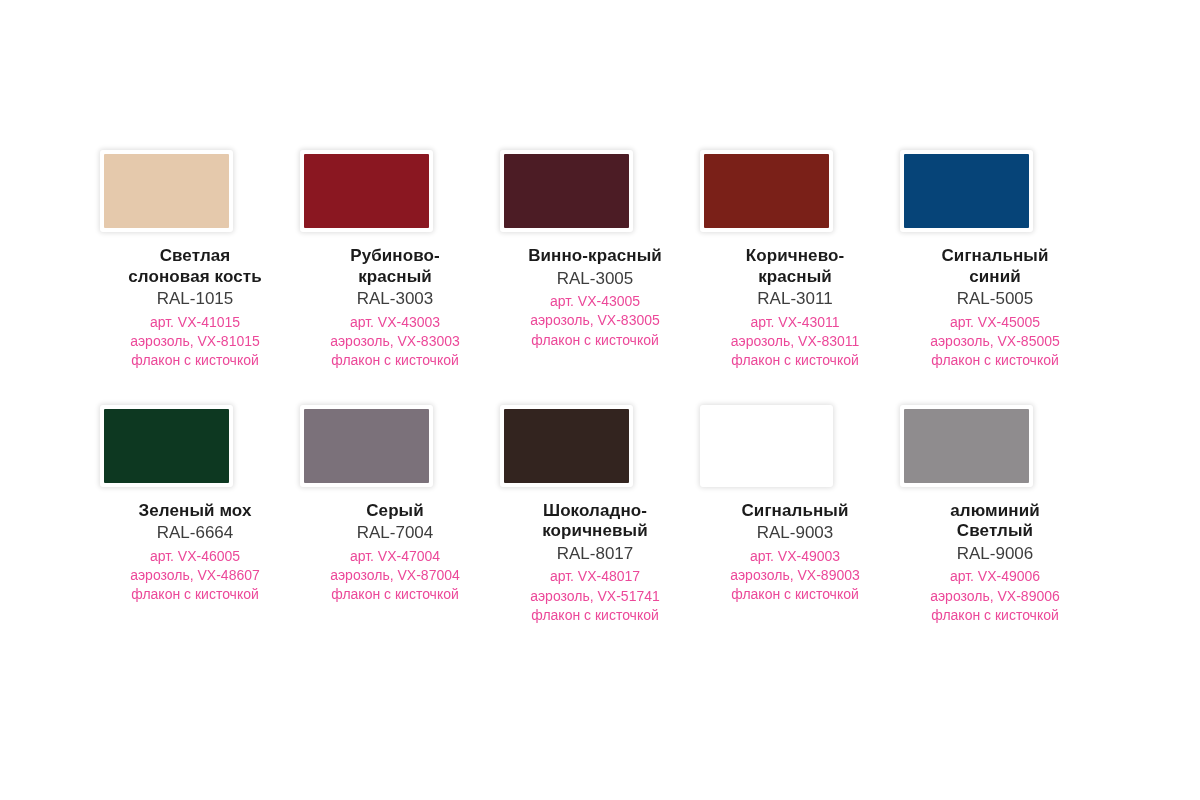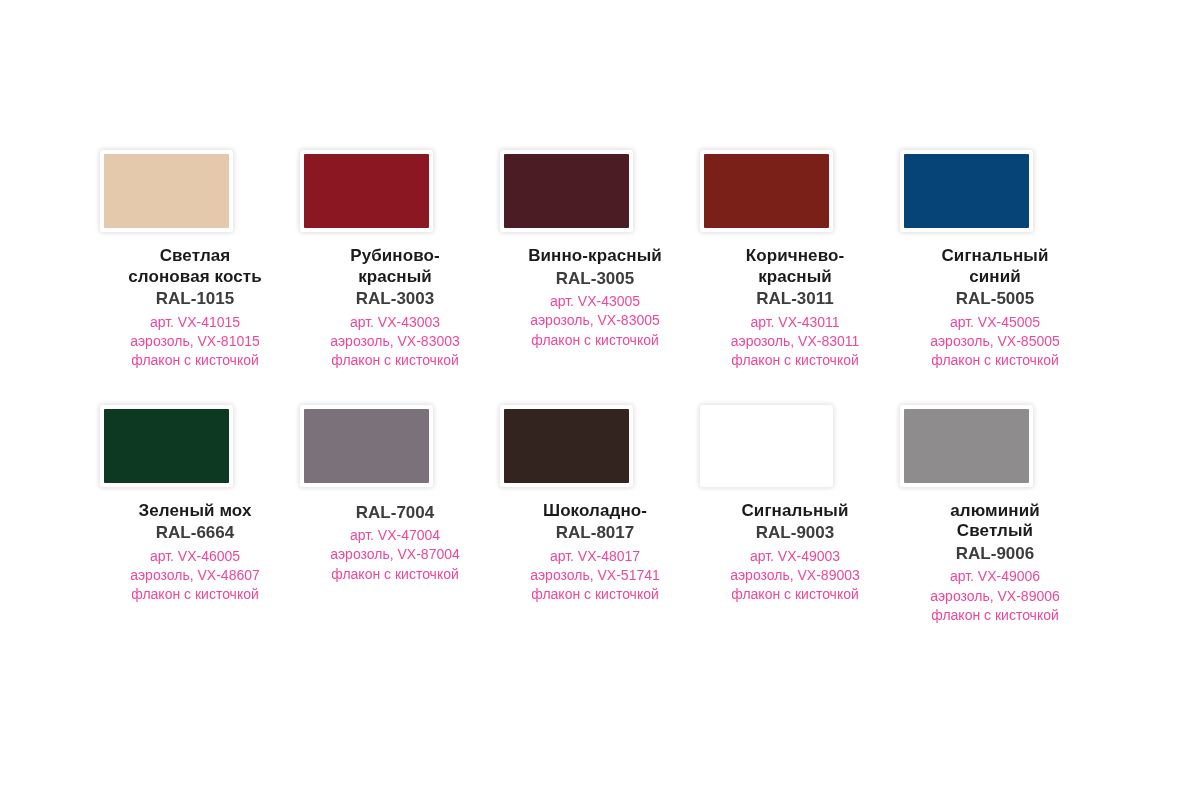--- a/index.html
+++ b/index.html
@@ -68,21 +68,21 @@
     font-size: 17px;
     font-weight: bold;
     color: #1b1b1b;
     line-height: 1.22;
     letter-spacing: 0.1px;
   }
 
   .swatch-ral {
     margin-top: 1px;
     font-size: 17px;
-    font-weight: bold;
+    font-weight: normal;
     color: #3d3d3d;
     line-height: 1.25;
   }
 
   .swatch-meta {
     margin-top: 3px;
     font-size: 14px;
     color: #ec4899;
     line-height: 1.38;
   }
@@ -198,36 +198,41 @@
         <div>флакон с кисточкой</div>
       </div>
     </div>
   </div>
 
   <div class="swatch-card">
     <div class="swatch-frame">
       <div class="swatch-chip" style="background: rgb(123, 113, 122);"></div>
     </div>
     <div class="swatch-body">
+      <div class="swatch-name">
+        <div>Серый</div>
+
+      </div>
       <div class="swatch-ral">RAL-7004</div>
       <div class="swatch-meta">
         <div>арт. VX-47004</div>
         <div>аэрозоль, VX-87004</div>
         <div>флакон с кисточкой</div>
       </div>
     </div>
   </div>
 
   <div class="swatch-card">
     <div class="swatch-frame">
       <div class="swatch-chip" style="background: rgb(51, 36, 31);"></div>
     </div>
     <div class="swatch-body">
       <div class="swatch-name">
         <div>Шоколадно-</div>
+        <div>коричневый</div>
       </div>
       <div class="swatch-ral">RAL-8017</div>
       <div class="swatch-meta">
         <div>арт. VX-48017</div>
         <div>аэрозоль, VX-51741</div>
         <div>флакон с кисточкой</div>
       </div>
     </div>
   </div>
 

